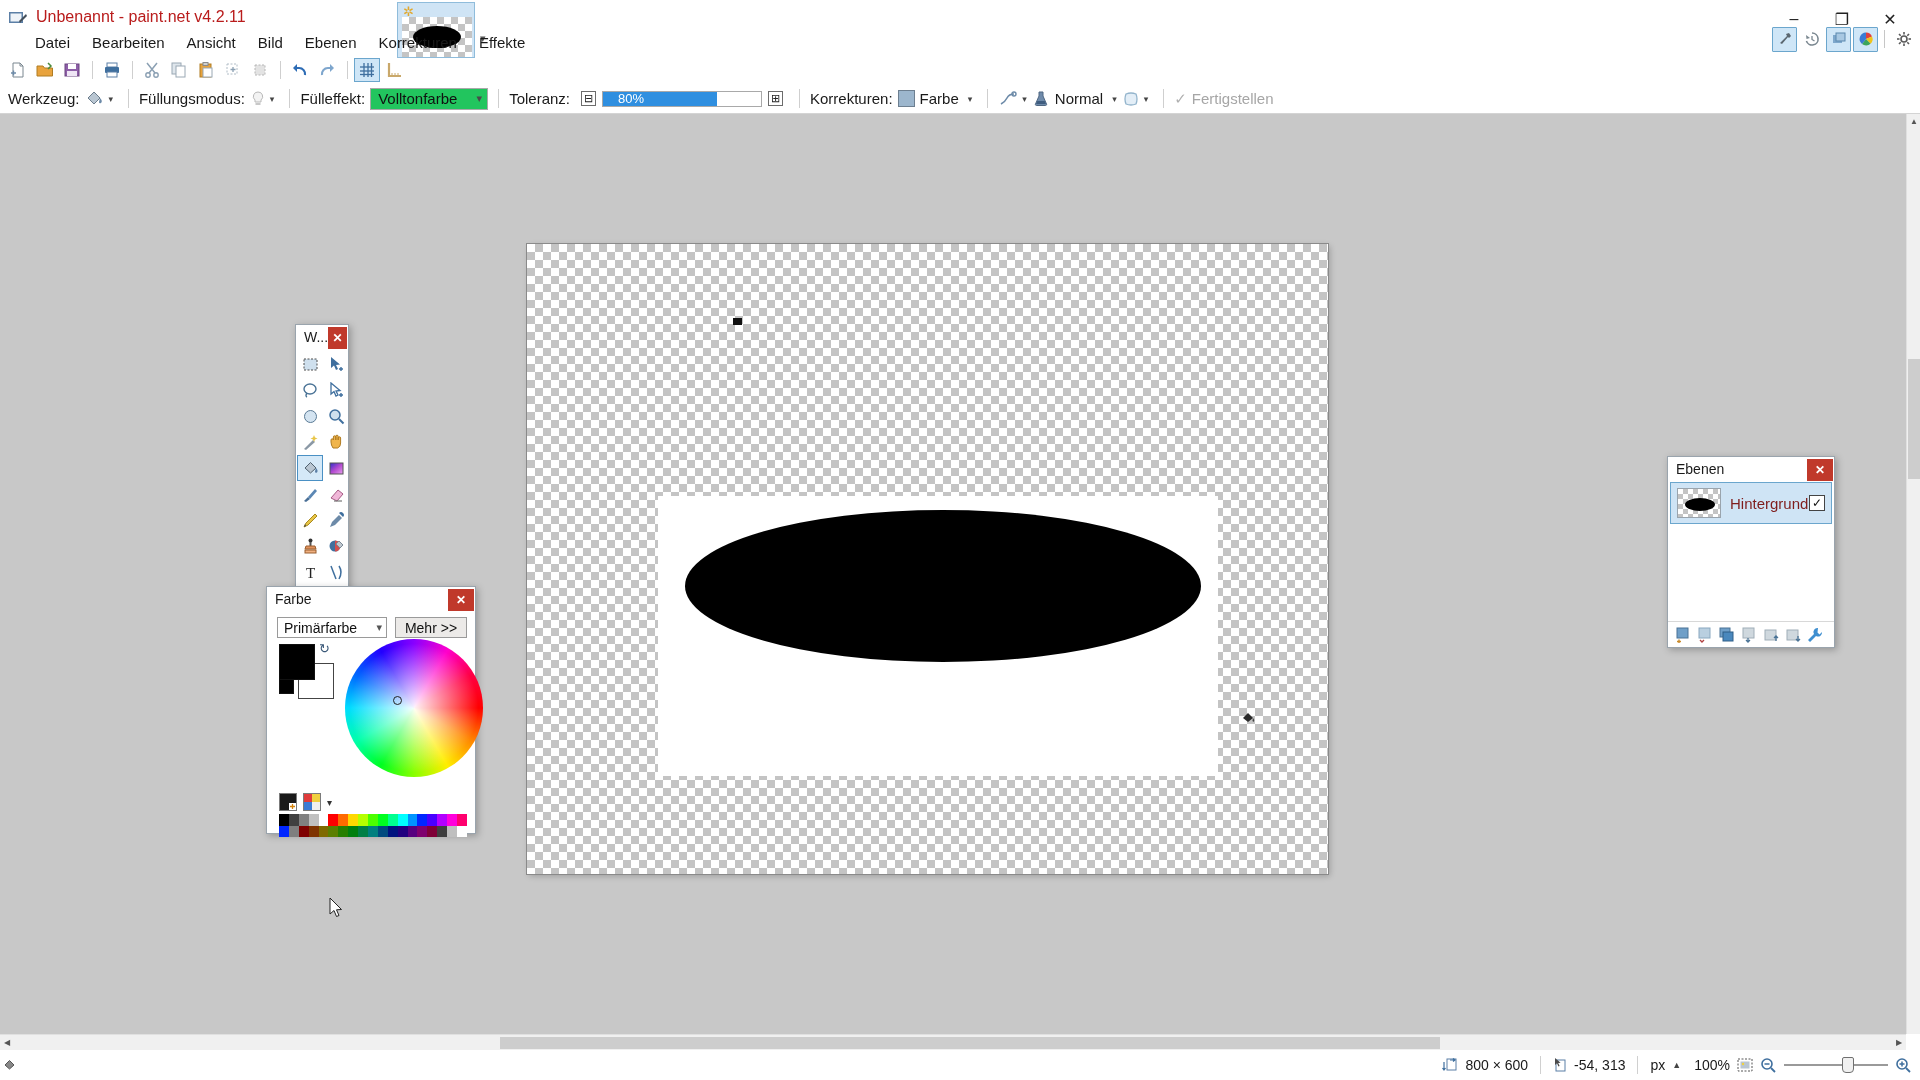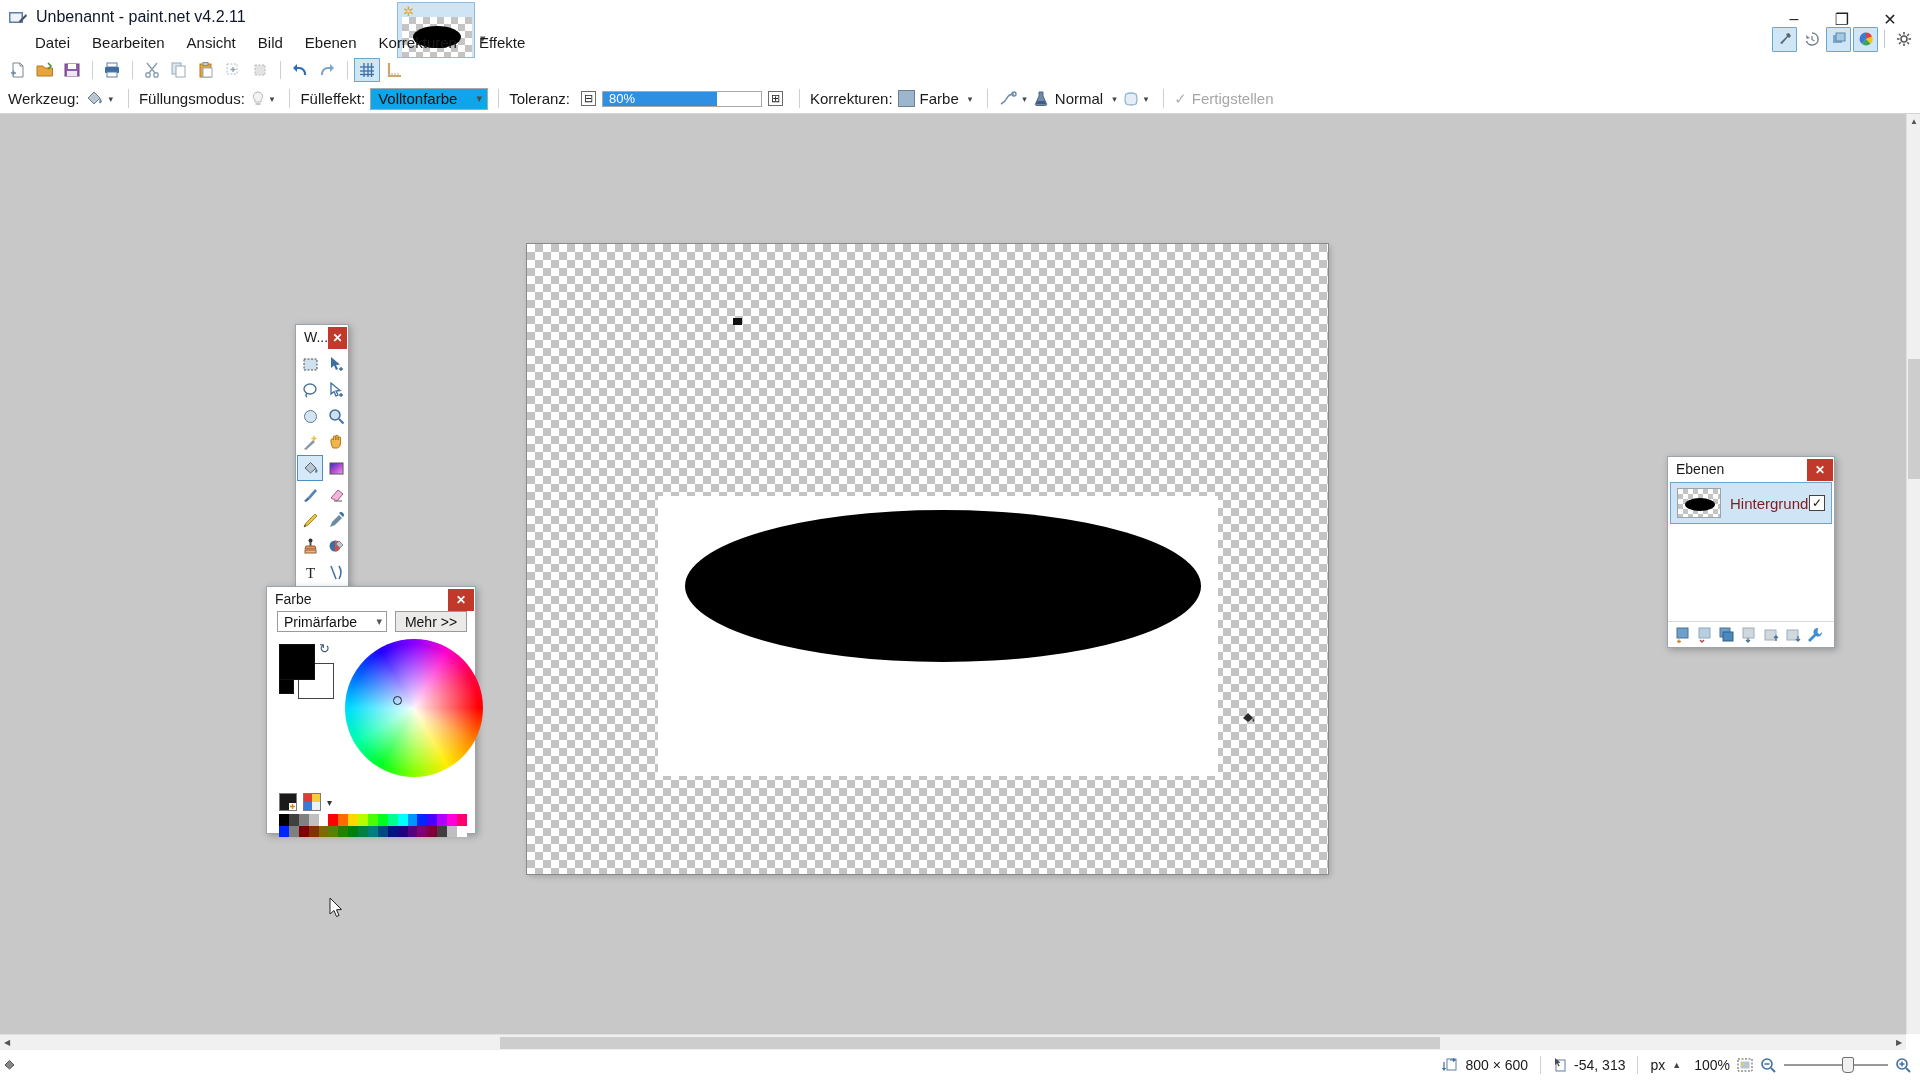--- a/index.html
+++ b/index.html
@@ -15,21 +15,21 @@
 
   
   #titlebar{
     position:absolute; left:0; top:0; width:1920px; height:38px;
     background:#ffffff;
   }
   #app-icon{
     position:absolute; left:8px; top:8px; width:20px; height:20px;
   }
   #app-title{
-    position:absolute; left:36px; top:8px; font-size:16px; color:#0f172a;
+    position:absolute; left:36px; top:8px; font-size:16px; color:#b91c1c;
     white-space:nowrap;
   }
   .wincontrol{
     position:absolute; top:0; width:48px; height:38px;
     display:flex; align-items:center; justify-content:center;
     font-size:16px; color:#222;
   }
   #win-min{ left:1770px; }
   #win-max{ left:1818px; }
   #win-close{ left:1866px; }
@@ -94,29 +94,29 @@
   #optbar{
     position:absolute; left:0; top:84px; width:1920px; height:30px;
     display:flex; align-items:center; padding-left:8px;
     border-bottom:1px solid #d4d4d4;
     font-size:15px; color:#1a1a1a;
   }
   .opt-lbl{ white-space:nowrap; margin-right:5px; }
   .opt-sep{ width:1px; height:19px; background:#cfcfcf; margin:0 10px; }
   .caret{ font-size:9px; color:#444; margin:0 5px 0 4px; }
   .combo{
-    border:1px solid #a9a9a9; background:#0ea5e9; height:22px; min-width:112px;
+    border:1px solid #a9a9a9; background:#22c55e; height:22px; min-width:112px;
     display:flex; align-items:center; justify-content:space-between;
     padding:0 5px 0 7px; font-size:15px;
   }
   .combo .cv{ color:#111; }
   .combo .cc{ color:#4a4a4a; font-size:11px; }
   .slider-box{
     display:flex; align-items:center; height:16px;
-    border:1px solid #a9a9a9; background:#fff; width:160px; position:relative;
+    border:1px solid #a9a9a9; background:#fff; width:160px; position:relative;padding-left:9px;
   }
   .slider-fill{
     position:absolute; left:0; top:0; bottom:0; width:72%;
     background:#2f8fe0;
   }
   .slider-val{ position:relative; padding-left:6px; font-size:13px; color:#ffffff; }
   .sqbtn{
     width:15px; height:15px; border:1px solid #6c6c6c; background:#fff;
     display:flex; align-items:center; justify-content:center;
     font-size:11px; line-height:1; color:#222; margin:0 6px;
@@ -197,21 +197,21 @@
   }
   .tool{
     width:26px; height:26px; display:flex; align-items:center; justify-content:center;
     font-size:14px; border:1px solid transparent;
   }
   .tool.sel{ background:#d5e9f8; border-color:#4a90c4; }
 
   
   #colors-panel{ left:259px; top:586px; width:210px; height:248px;margin-left:7px; }
   #colors-body{ position:relative; width:100%; height:224px; }
-  #pf-row{ position:absolute; left:10px; top:0; display:flex; align-items:center; gap:8px; }
+  #pf-row{ position:absolute; left:10px; top:6px; display:flex; align-items:center; gap:8px; }
   #pf-combo{
     width:110px; height:21px; border:1px solid #9a9a9a; background:#fff;
     display:flex; align-items:center; justify-content:space-between;
     padding:0 4px 0 6px; font-size:14px;
   }
   #mehr-btn{
     width:72px; height:21px; border:1px solid #9a9a9a; background:#eceae8;
     display:flex; align-items:center; justify-content:center; font-size:14px;
   }
   #prim-swatch{

